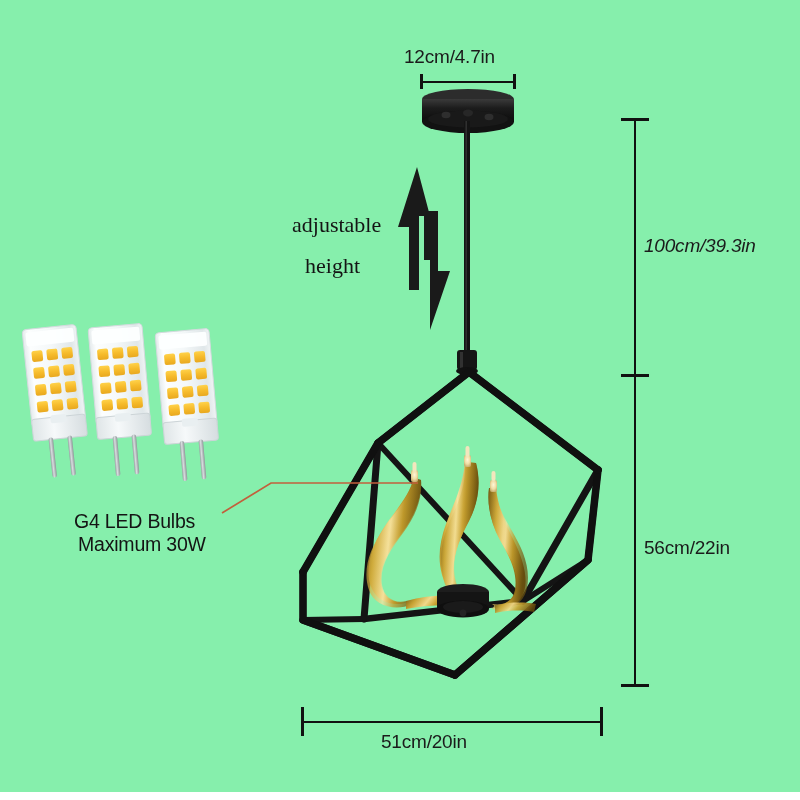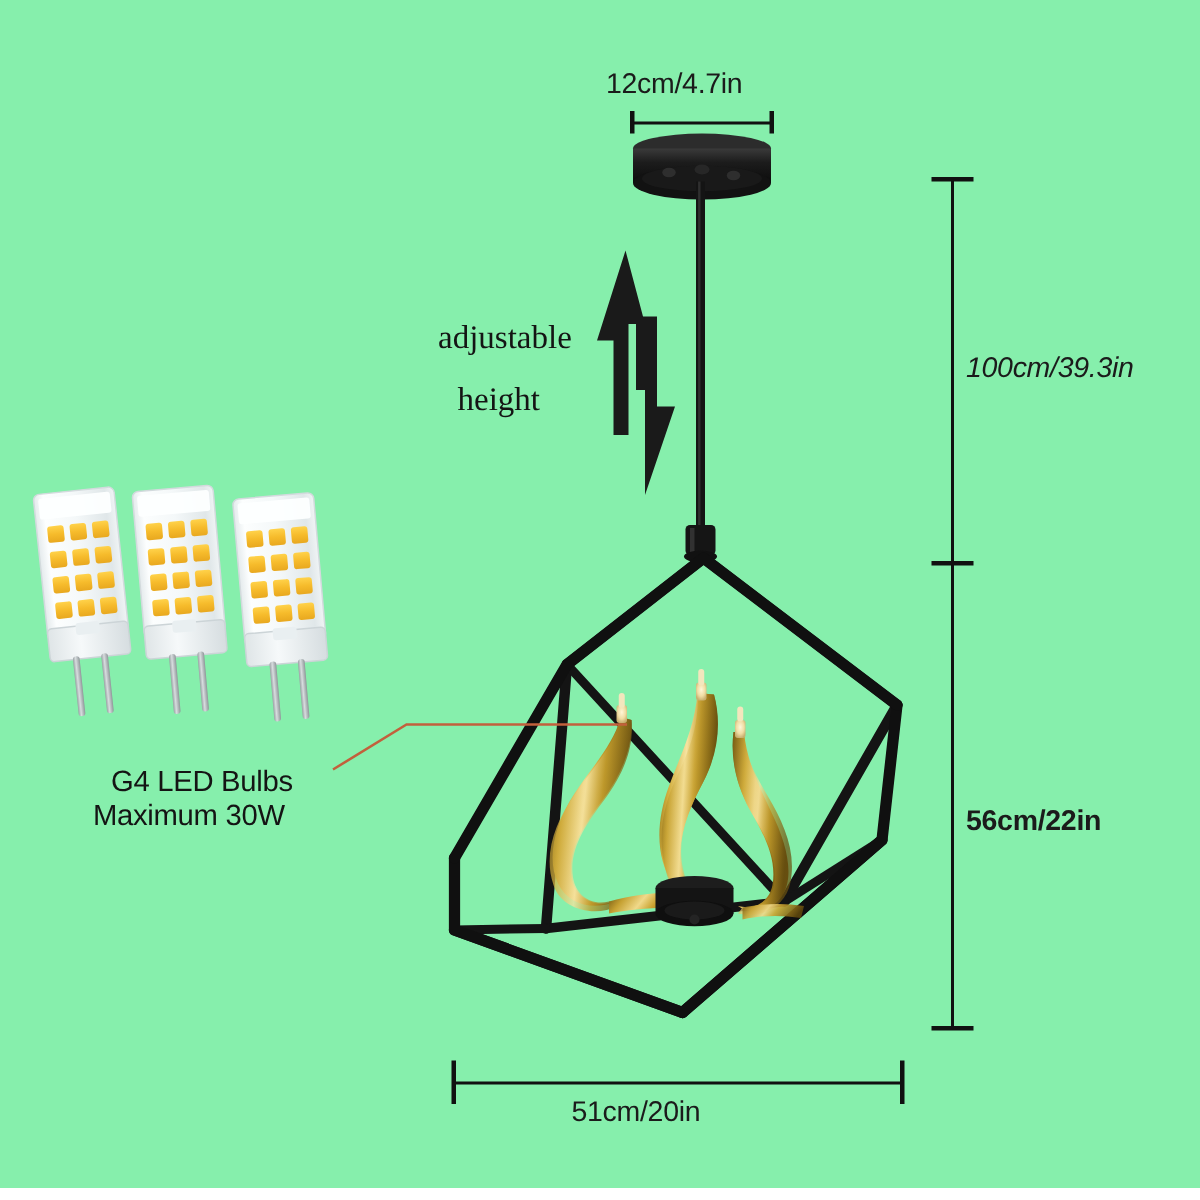--- a/index.html
+++ b/index.html
@@ -86,33 +86,33 @@
   <div class="tick-v" style="left:513px; top:74px; height:15px;"></div>
 
   <div class="rule-v" style="left:634px; top:119px; height:567px;"></div>
 
   <div class="tick-h" style="left:621px; top:118px; width:28px;"></div>
   <div class="tick-h" style="left:621px; top:374px; width:28px;"></div>
   <div class="tick-h" style="left:621px; top:684px; width:28px;"></div>
 
   <div class="dim-label" style="left:644px; top:235px;font-style:italic;">100cm/39.3in</div>
 
-  <div class="dim-label" style="left:644px; top:537px;font-weight:bold;">56cm/22in</div>
+  <div class="dim-label" style="left:644px; top:537px;">56cm/22in</div>
 
   <div class="rule-h" style="left:302px; top:721px; width:300px;"></div>
   <div class="tick-v" style="left:301px; top:707px; height:29px;"></div>
   <div class="tick-v" style="left:600px; top:707px; height:29px;"></div>
 
   <div class="dim-label" style="left:381px; top:731px;">51cm/20in</div>
 
   <div class="adj-text" style="left:292px; top:212px;">adjustable</div>
   <div class="adj-text" style="left:305px; top:253px;">height</div>
 
   <div class="callout-text" style="left:74px; top:492px;margin-top:18px;">G4 LED Bulbs</div>
-  <div class="callout-text" style="left:62px; top:533px;text-align:right;">Maximum 30W</div>
+  <div class="callout-text" style="left:78px; top:533px;text-align:right;">Maximum 30W</div>
 
   <svg class="layer" viewBox="0 0 800 800">
     <defs>
       <linearGradient id="gGold" x1="0" y1="0" x2="1" y2="0.2">
         <stop offset="0" stop-color="#6d5310"></stop>
         <stop offset="0.22" stop-color="#c6a132"></stop>
         <stop offset="0.45" stop-color="#f0d98a"></stop>
         <stop offset="0.62" stop-color="#caa331"></stop>
         <stop offset="0.85" stop-color="#8a6b17"></stop>
         <stop offset="1" stop-color="#5d460c"></stop>

